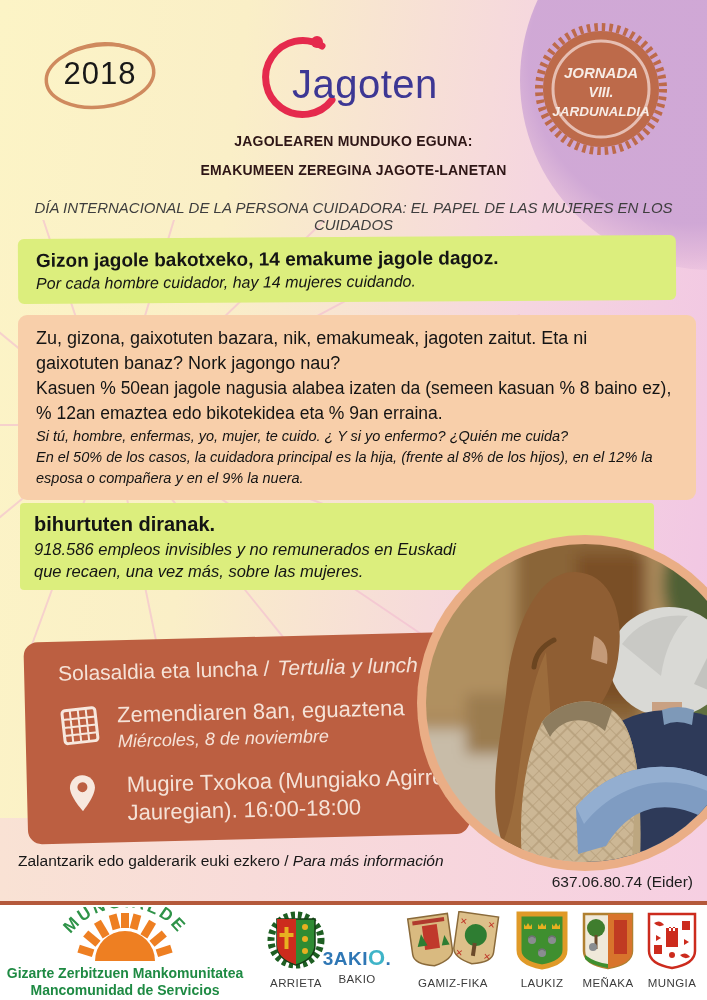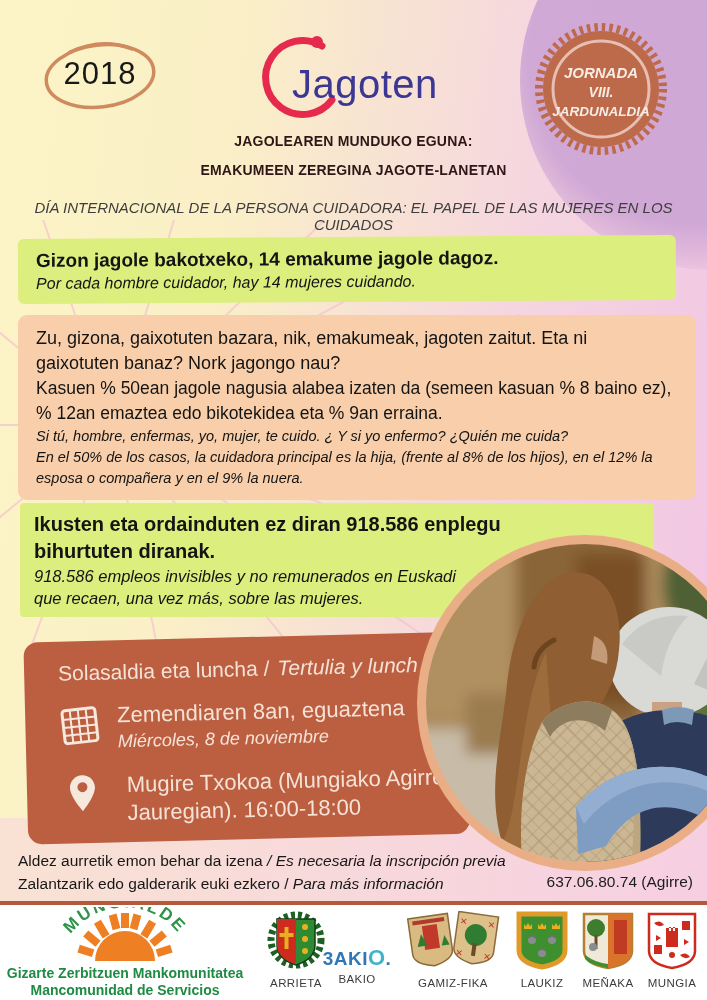--- a/index.html
+++ b/index.html
@@ -138,21 +138,20 @@
     <div class="b">Zu, gizona, gaixotuten bazara, nik, emakumeak, jagoten zaitut. Eta ni</div>
     <div class="b">gaixotuten banaz? Nork jagongo nau?</div>
     <div class="r">Kasuen % 50ean jagole nagusia alabea izaten da (semeen kasuan % 8 baino ez),</div>
     <div class="r">% 12an emaztea edo bikotekidea eta % 9an erraina.</div>
     <div class="i">Si tú, hombre, enfermas, yo, mujer, te cuido. ¿ Y si yo enfermo? ¿Quién me cuida?</div>
     <div class="i">En el 50% de los casos, la cuidadora principal es la hija, (frente al 8% de los hijos), en el 12% la</div>
     <div class="i">esposa o compañera y en el 9% la nuera.</div>
   </div>
 
   <div class="abs box green2">
-    <div class="b">Ikusten eta ordainduten ez diran 918.586 enplegu</div>
     <div class="b">bihurtuten diranak.</div>
     <div class="i">918.586 empleos invisibles y no remunerados en Euskadi</div>
     <div class="i">que recaen, una vez más, sobre las mujeres.</div>
   </div>
 
   <div class="abs event">
     <div class="hdr">
       <span>Solasaldia eta luncha /</span><span class="it">Tertulia y lunch</span>
     </div>
     <div class="row">
@@ -227,27 +226,24 @@
           <path d="M186,166 C200,177 208,201 210,231 L206,318 L214,318 C216,232 210,183 186,166 Z" fill="#bda780"></path>
           <path d="M150,263 C185,222 242,210 292,238 L282,276 C240,253 205,261 180,302 L152,310 Z" fill="#7f9cc2"></path>
           <path d="M150,263 C185,222 242,210 292,238 l-4,12 C240,226 190,240 158,280 Z" fill="#93aed0"></path>
         </g>
       </svg>
     </div>
   </div>
 
   <div class="abs reg">
     <div>
-      <span>Aldez aurretik emon behar da izena </span><span class="it">/ Es necesaria la inscripción previa</span>
-    </div>
-    <div>
       <span>Zalantzarik edo galderarik euki ezkero / </span><span class="it">Para más información</span>
     </div>
   </div>
-  <div class="abs phone">637.06.80.74 (Agirre)</div>
+  <div class="abs phone">637.06.80.74 (Eider)</div>
 
   <div class="abs divider"></div>
   <div class="abs footer"></div>
 
   <div class="abs mung">
     <svg width="232" height="54" viewBox="0 0 232 54">
       <defs>
           <path id="arcpath" d="M50,52 A68,68 0 0 1 182,52"></path>
         </defs>
       <g stroke="#ee7f22" stroke-width="8">

